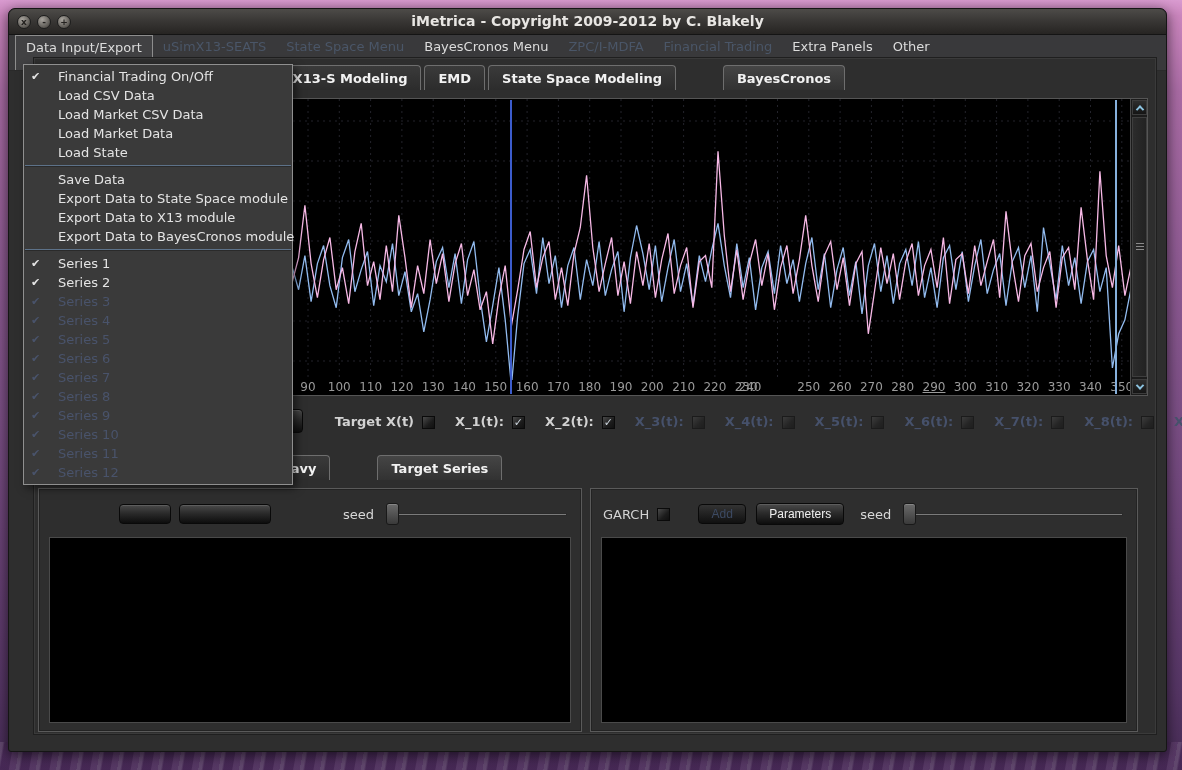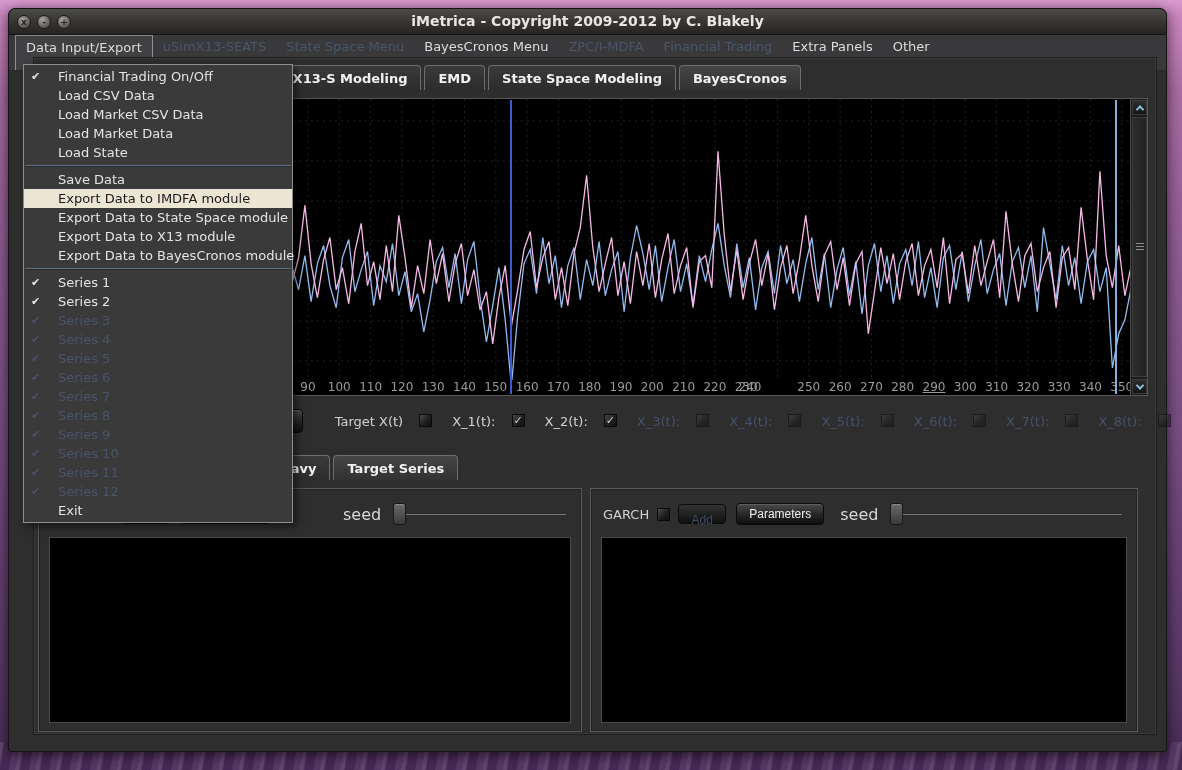--- a/index.html
+++ b/index.html
@@ -36,21 +36,21 @@
   .main { position:absolute; left:24px; top:48px; width:1124px; height:678px;
     background:#2e2e2e; border:1px solid #1f1f1f; box-shadow:inset 0 0 0 1px #3a3a3a; }
 
   
   .tabs { position:absolute; display:flex; gap:3px; align-items:flex-end; }
   .tabs-top { left:208px; top:3px; height:29px; }
   .tabs-bottom { left:223px; top:394px; height:28px; }
   .tab { background:linear-gradient(180deg,#3a3a3a,#2c2c2c); border:1px solid #6e6e6e; border-bottom:none;
     border-radius:4px 4px 0 0; color:#f2f2f2; font-size:13px; font-weight:bold;
     padding:5px 13px 4px 13px; white-space:nowrap; }
-  .tab.selected { background:linear-gradient(180deg,#454545,#323232); }
+  .tab.selected { background:linear-gradient(180deg,#454545,#323232);margin-left:44px; }
 
   
   .chart-panel { position:absolute; left:6px; top:40px; width:1108px; height:298px;
     background:#000; border:1px solid #555; }
   .plot { position:absolute; left:0; top:0; width:1090px; height:281px; }
   .xaxis { position:absolute; left:0; top:281px; width:1090px; height:15px; background:#000; }
   .xtick { position:absolute; top:0; color:#9a9a9a; font-size:12px; transform:translateX(-50%); white-space:nowrap; }
   .chart-marker { position:absolute; top:1px; height:294px; width:2px; }
 
   
@@ -72,37 +72,37 @@
   .btn { background:linear-gradient(180deg,#4a4a4a 0%,#2b2b2b 45%,#0d0d0d 100%);
     border:1px solid #090909; border-radius:4px; color:#efefef; font-size:12px;
     padding:4px 14px; white-space:nowrap; box-shadow:inset 0 1px 0 #5d5d5d; }
   .btn.disabled { color:#3c4a63; background:linear-gradient(180deg,#333,#101010); box-shadow:none; }
   .cb { width:13px; height:13px; background:linear-gradient(135deg,#4a4a4a 0%,#1c1c1c 60%,#101010 100%);
     border:1px solid #0a0a0a; display:inline-flex; align-items:center; justify-content:center;
     color:#c9d2da; font-size:11px; line-height:11px; flex:none; }
   .cb.dim { opacity:.5; }
   .ck-label { color:#d2d2d2; font-size:13px; white-space:nowrap; }
   .ck-label.dim { color:#46516b; }
-  .ck-pair { display:flex; align-items:flex-start; gap:16px; margin-left:20px; }
+  .ck-pair { display:flex; align-items:flex-end; gap:8px; margin-left:20px;font-weight:bold; }
   .target-pair { margin-left:32px; }
 
   
   .group { position:absolute; top:430px; height:244px; background:#2e2e2e;
     border:1px solid #5a5a5a; box-shadow:inset 0 0 0 1px #232323; }
   .group-left { left:4px; width:544px; }
   .group-right { left:556px; width:548px; }
   .ctrl-row { position:absolute; left:0; right:0; top:12px; height:26px; display:flex; align-items:center; }
   .blackbox { position:absolute; left:10px; right:10px; top:48px; bottom:8px; background:#000; border:1px solid #4a4a4a; }
 
   .slider { position:relative; flex:1; height:22px; margin:0 14px 0 6px; }
   .slider .track { position:absolute; left:0; right:0; top:10px; height:3px;
     background:linear-gradient(180deg,#9a9a9a,#5c5c5c); border:1px solid #2a2a2a; }
   .slider .thumb { position:absolute; left:0; top:0; width:13px; height:22px; border-radius:3px;
     background:linear-gradient(180deg,#6b6b6b,#3a3a3a); border:1px solid #191919; box-shadow:inset 0 1px 0 #868686; }
-  .seed-label { color:#d8d8d8; font-size:16px; margin-right:6px; }
+  .seed-label { color:#d8d8d8; font-size:13px; margin-right:6px; }
 
   
   .dropdown { position:absolute; left:14px; top:55px; width:270px; background:#3a3a3a;
     border:1px solid #8f8f8f; box-shadow:3px 3px 8px rgba(0,0,0,.55); padding:2px 0; z-index:50; }
   .mi { position:relative; height:19px; line-height:19px; padding-left:34px; font-size:13px;
     color:#e4e4e4; white-space:nowrap; }
   .mi .chk { position:absolute; left:7px; top:0; font-size:11px; }
   .mi.disabled { color:#49536b; }
   .mi.hl { background:#eae6d3; color:#1a1a1a; }
   .msep { height:2px; margin:3px 1px; border-top:1px solid #5d7289; border-bottom:1px solid #2a2a2a; }
@@ -291,54 +291,52 @@
           <div class="thumb"></div>
         </div>
       </div>
       <div class="blackbox"></div>
     </div>
 
     <div class="group group-right">
       <div class="ctrl-row" style="padding-left:12px;">
         <span class="ck-label">GARCH</span>
         <span class="cb" style="margin-left:8px;"></span>
-        <button class="btn disabled" style="margin-left:8px;width:48px;height:20px;padding:8px 6px;">Add</button>
+        <button class="btn disabled" style="margin-left:28px;width:48px;height:20px;padding:2px 6px;">Add</button>
         <button class="btn" style="margin-left:10px;height:22px;padding:3px 12px;">Parameters</button>
         <span class="seed-label" style="margin-left:16px;">seed</span>
         <div class="slider" style="max-width:262px;">
           <div class="track"></div>
           <div class="thumb"></div>
         </div>
       </div>
       <div class="blackbox"></div>
     </div>
 
   </div>
 
   <div class="dropdown" id="dropdown">
       <div class="mi"><span class="chk">✔</span>Financial Trading On/Off</div>
       <div class="mi">Load CSV Data</div>
       <div class="mi">Load Market CSV Data</div>
       <div class="mi">Load Market Data</div>
       <div class="mi">Load State</div>
       <div class="msep"></div>
       <div class="mi">Save Data</div>
-      <div class="mi hl">Export Data to IMDFA module</div>
       <div class="mi">Export Data to State Space module</div>
       <div class="mi">Export Data to X13 module</div>
       <div class="mi">Export Data to BayesCronos module</div>
       <div class="msep"></div>
       <div class="mi"><span class="chk">✔</span>Series 1</div>
       <div class="mi"><span class="chk">✔</span>Series 2</div>
       <div class="mi disabled"><span class="chk">✔</span>Series 3</div>
       <div class="mi disabled"><span class="chk">✔</span>Series 4</div>
       <div class="mi disabled"><span class="chk">✔</span>Series 5</div>
       <div class="mi disabled"><span class="chk">✔</span>Series 6</div>
       <div class="mi disabled"><span class="chk">✔</span>Series 7</div>
       <div class="mi disabled"><span class="chk">✔</span>Series 8</div>
       <div class="mi disabled"><span class="chk">✔</span>Series 9</div>
       <div class="mi disabled"><span class="chk">✔</span>Series 10</div>
       <div class="mi disabled"><span class="chk">✔</span>Series 11</div>
       <div class="mi disabled"><span class="chk">✔</span>Series 12</div>
-      <div class="mi">Exit</div>
     </div>
 
 </div>
 
 </body></html>

